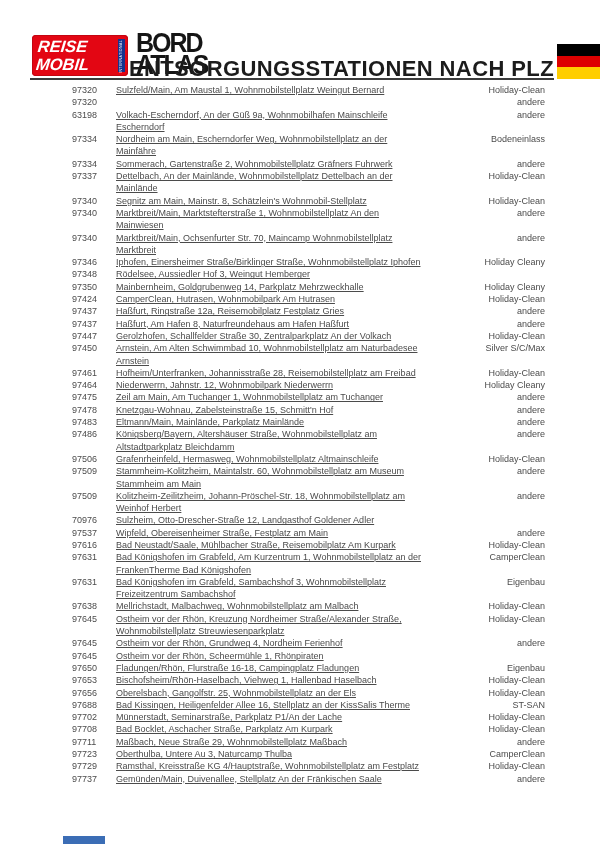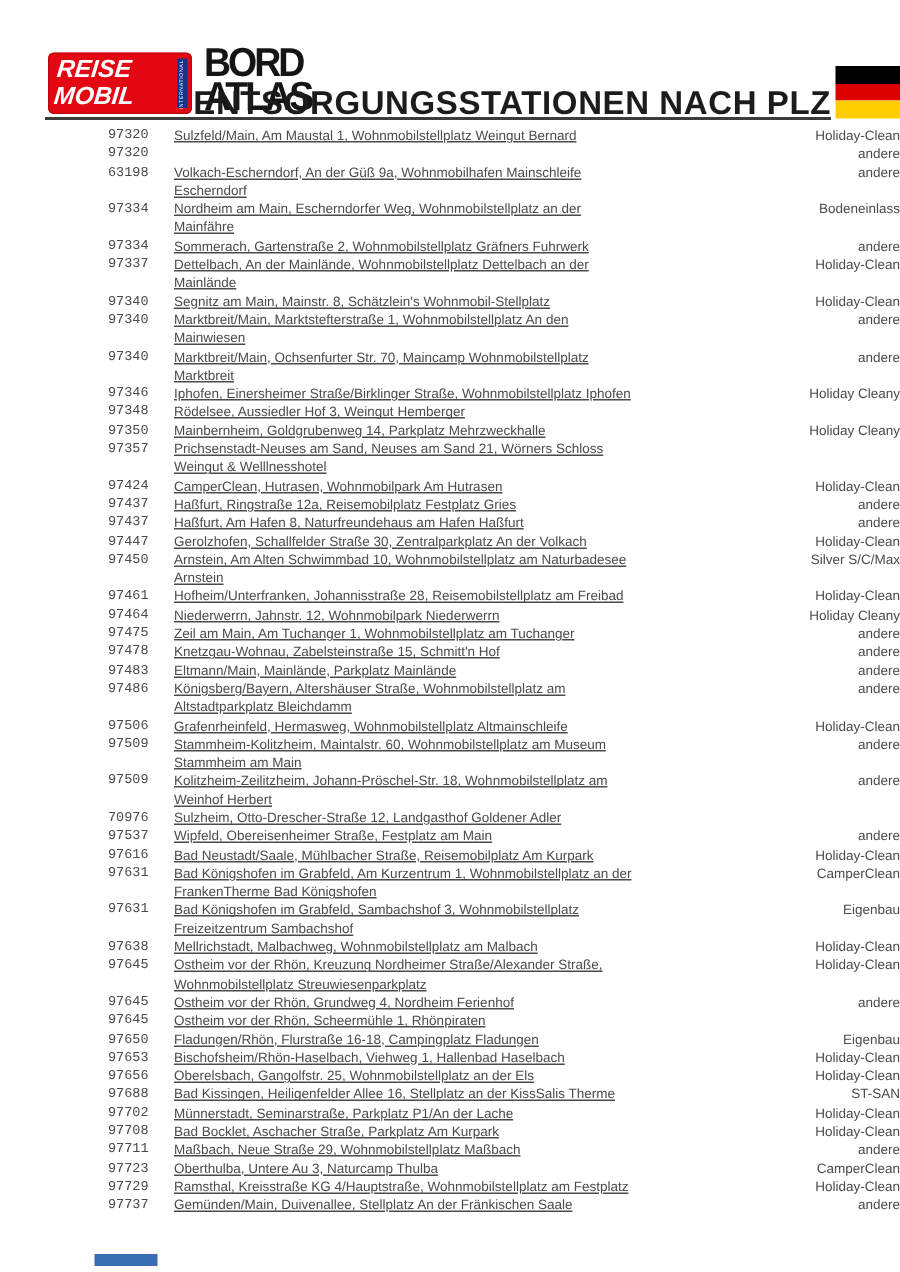--- a/index.html
+++ b/index.html
@@ -20,23 +20,23 @@
   .page-title{position:absolute;right:46px;top:56px;font-size:22px;font-weight:bold;
               color:#1c1c1c;letter-spacing:.4px;white-space:nowrap;}
   .header-rule{position:absolute;left:30px;right:46px;top:78px;height:2px;background:#3c3c3c;}
   .flag{position:absolute;right:0px;top:44px;width:43px;height:35px;display:flex;
         flex-direction:column;}
   .flag div{flex:1;}
 
   
   .plz-table{position:absolute;left:0;top:84px;right:0;}
   .row{display:flex;align-items:flex-start;font-size:9px;line-height:12.3px;color:#4b4b4b;}
-  .cell-plz{margin-left:72px;width:44px;flex:none;font-family:Liberation Mono, monospace;}
+  .cell-plz{margin-left:72px;width:44px;flex:none;}
   .cell-desc{width:340px;flex:none;white-space:pre-line;text-decoration:underline;}
-  .cell-type{flex:1;text-align:right;}
+  .cell-type{flex:1;text-align:right;padding-right:55px;}
 
   
   .page-mark{position:absolute;left:63px;top:836px;width:42px;height:8px;background:#3b6db5;}
 </style>
 </head>
 <body>
 
 <div class="page">
 
   <div class="rm-logo">
@@ -117,26 +117,20 @@
         <div class="cell-plz">97348</div>
         <div class="cell-desc">Rödelsee, Aussiedler Hof 3, Weingut Hemberger</div>
         <div class="cell-type"></div>
       </div>
       <div class="row">
         <div class="cell-plz">97350</div>
         <div class="cell-desc">Mainbernheim, Goldgrubenweg 14, Parkplatz Mehrzweckhalle</div>
         <div class="cell-type">Holiday Cleany</div>
       </div>
       <div class="row">
-        <div class="cell-plz">97357</div>
-        <div class="cell-desc">Prichsenstadt-Neuses am Sand, Neuses am Sand 21, Wörners Schloss
-Weingut &amp; Welllnesshotel</div>
-        <div class="cell-type"></div>
-      </div>
-      <div class="row">
         <div class="cell-plz">97424</div>
         <div class="cell-desc">CamperClean, Hutrasen, Wohnmobilpark Am Hutrasen</div>
         <div class="cell-type">Holiday-Clean</div>
       </div>
       <div class="row">
         <div class="cell-plz">97437</div>
         <div class="cell-desc">Haßfurt, Ringstraße 12a, Reisemobilplatz Festplatz Gries</div>
         <div class="cell-type">andere</div>
       </div>
       <div class="row">

